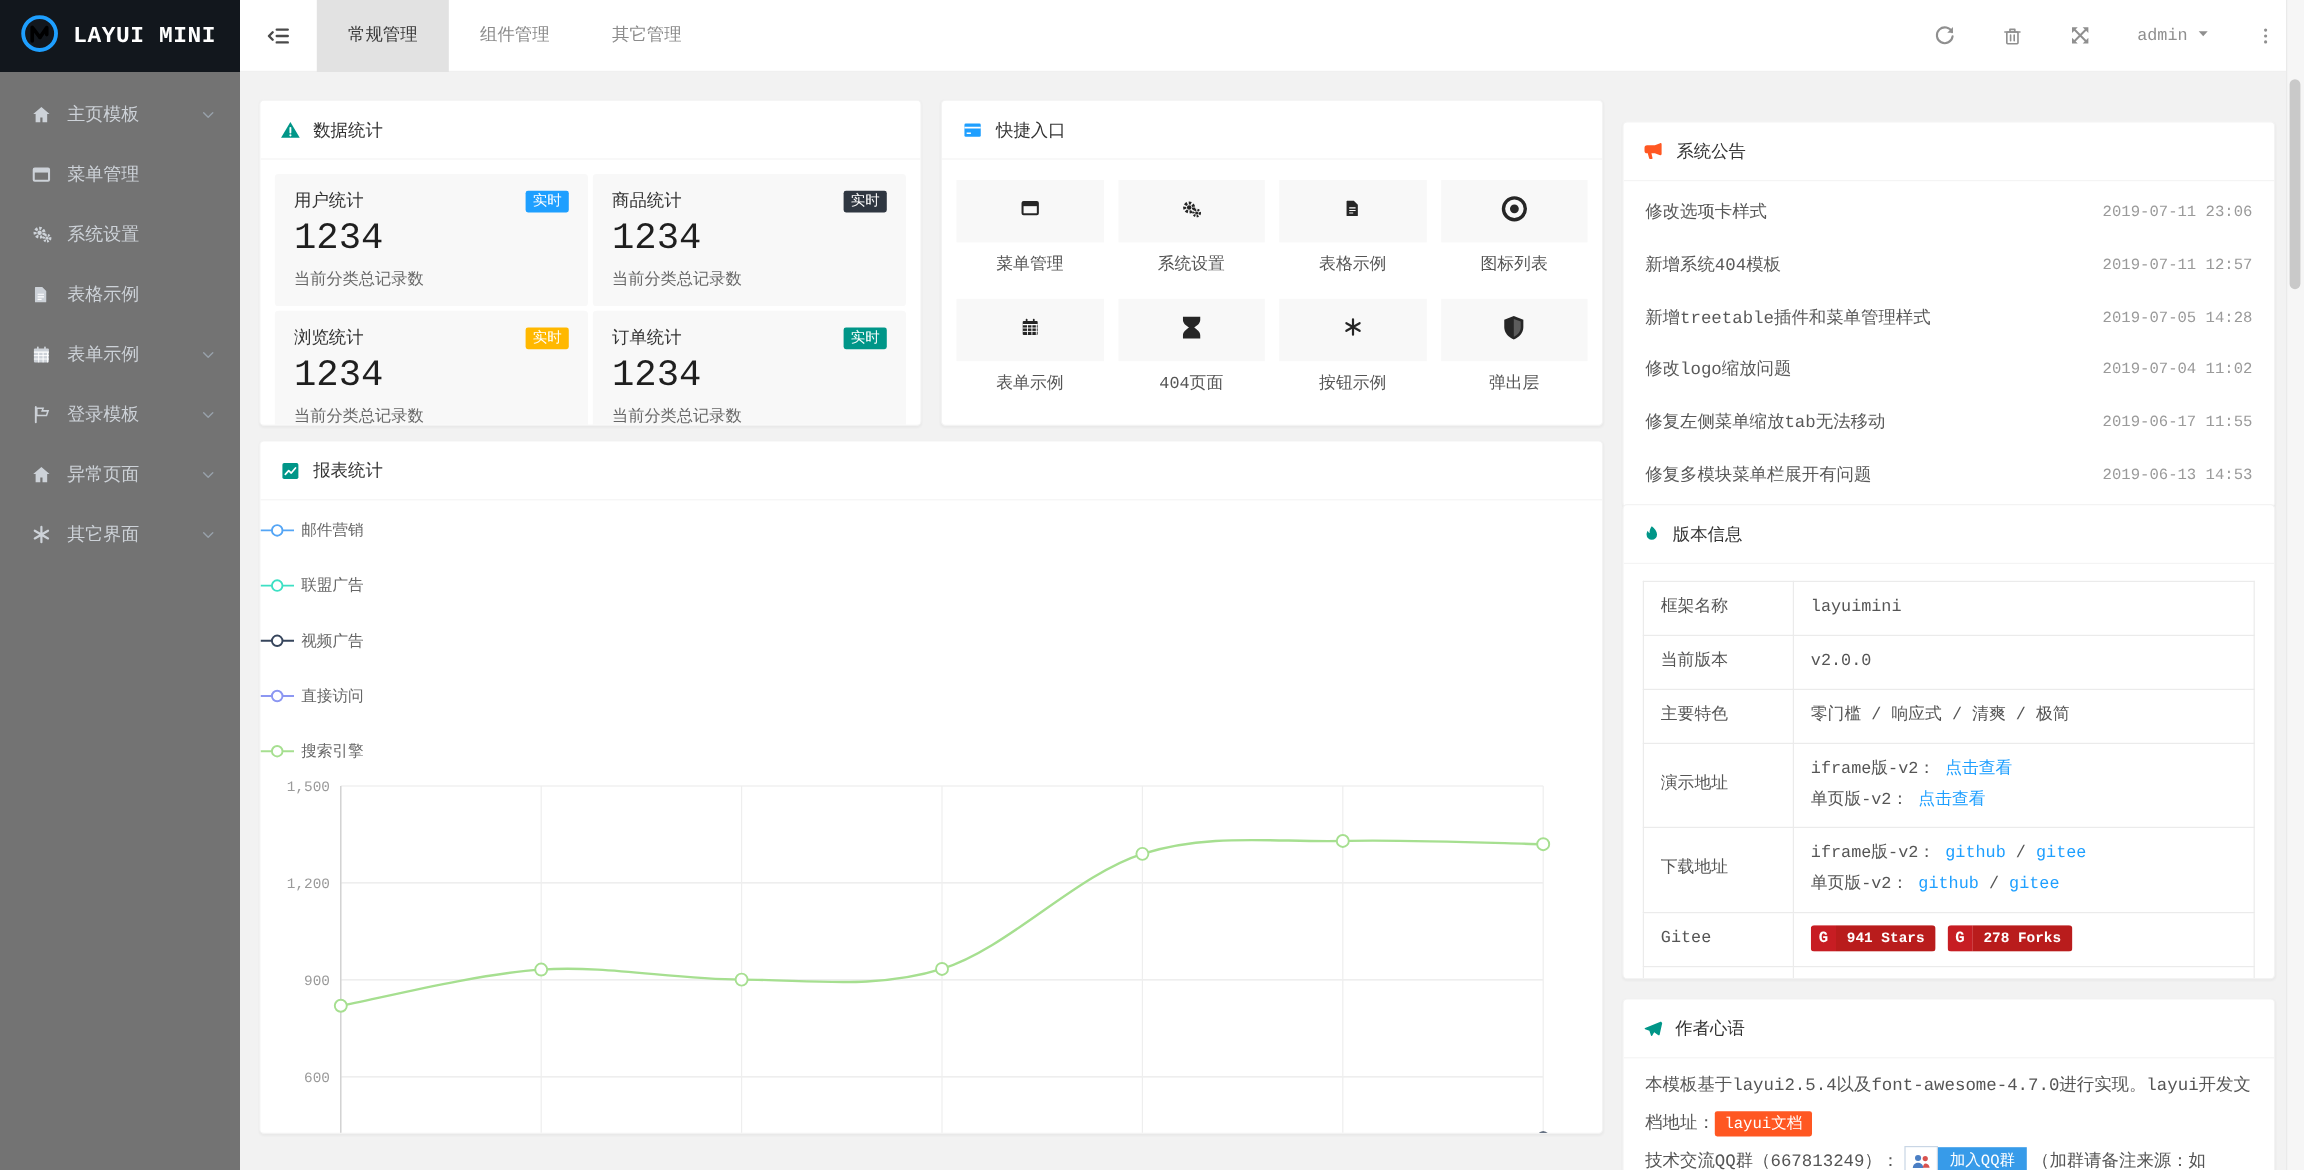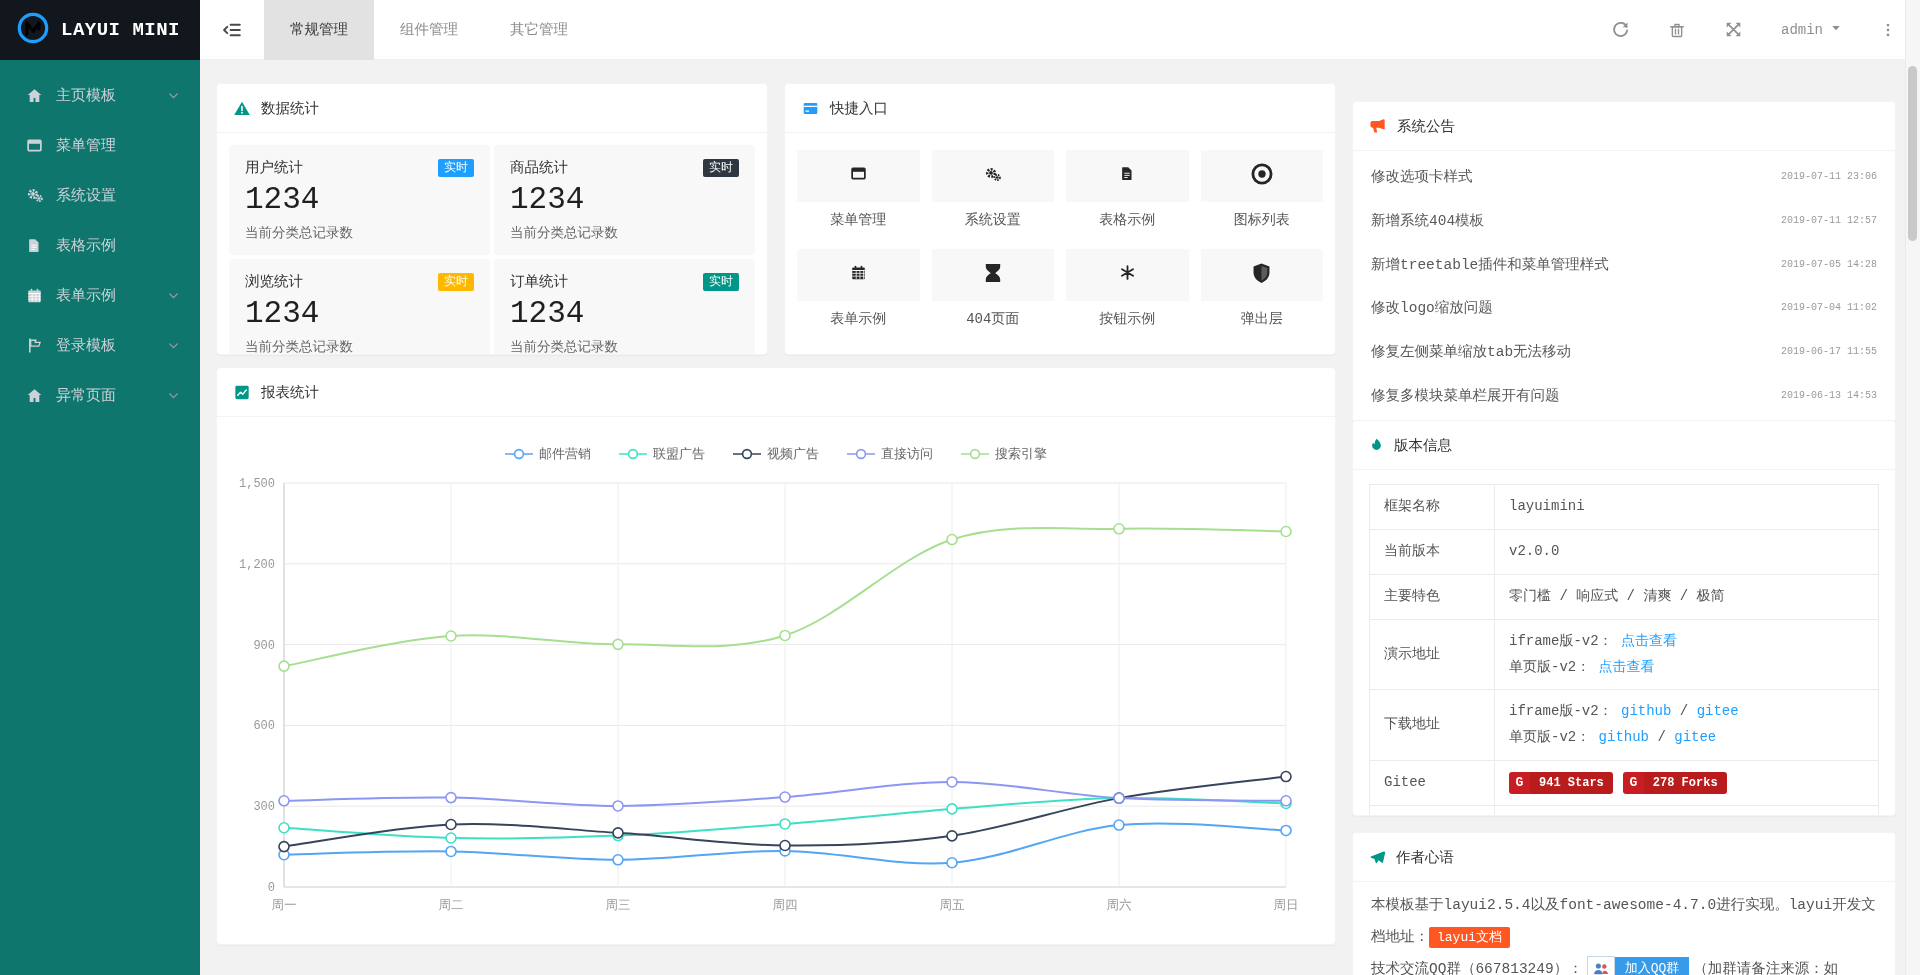--- a/index.html
+++ b/index.html
@@ -13,21 +13,21 @@
           display:flex;align-items:center;border-bottom:1px solid #f0f0f0;box-sizing:border-box;}
   .fold{width:64px;height:60px;display:flex;align-items:center;justify-content:center;color:#4a4a4a;cursor:pointer;}
   .tab-bar{display:flex;height:60px;}
   .tab{padding:0 26px;line-height:60px;font-size:14.5px;color:#8b8b8b;cursor:pointer;white-space:nowrap;}
   .tab.active{background:#e2e2e2;color:#3a3a3a;}
   .header-right{margin-left:auto;display:flex;align-items:center;gap:38px;padding-right:24px;color:#8f8f8f;}
   .tool{display:flex;align-items:center;justify-content:center;cursor:pointer;color:#8f8f8f;}
   .admin-wrap{display:flex;align-items:center;gap:7px;cursor:pointer;}
   .admin-name{font-size:14px;color:#8f8f8f;}
   
-  .sidebar{position:absolute;left:0;top:60px;width:200px;bottom:0;background:#0f766e;padding-top:10px;box-sizing:border-box;}
+  .sidebar{position:absolute;left:0;top:60px;width:200px;bottom:0;background:#737373;padding-top:10px;box-sizing:border-box;}
   .side-item{height:50px;display:flex;align-items:center;padding:0 20px 0 26px;color:#cdd2d8;font-size:15px;cursor:pointer;}
   .side-item .s-icon{width:20px;height:20px;margin-right:10px;display:flex;align-items:center;color:#cdd2d8;}
   .side-item .s-label{flex:1;}
   .side-item .s-arrow{color:#98a1aa;display:flex;}
   
   .main{position:absolute;left:200px;top:60px;right:0;bottom:0;}
   .card{position:absolute;background:#fff;border:1px solid #f3f3f3;border-radius:4px;
         box-shadow:0 1px 2px rgba(0,0,0,.04);box-sizing:border-box;overflow:hidden;}
   .card-h{height:48px;display:flex;align-items:center;padding:0 16px;border-bottom:1px solid #f4f4f4;
           font-size:14.5px;color:#333;}
@@ -47,39 +47,39 @@
   .stat-desc{font-size:13.5px;color:#666;}
   
   .quick{display:grid;grid-template-columns:repeat(4,1fr);gap:20px 12px;padding:17px 12px;}
   .q-item{text-align:center;cursor:pointer;}
   .q-box{height:52px;background:#f8f8f8;display:flex;align-items:center;justify-content:center;color:#262626;}
   .q-label{margin-top:9px;font-size:14px;color:#555;}
   
   .ann-body{display:flex;flex-direction:column;justify-content:space-around;height:262px;padding:4px 18px;}
   .ann-row{display:flex;justify-content:space-between;align-items:center;cursor:pointer;}
   .ann-title{font-size:14.5px;color:#595959;}
-  .ann-time{font-size:10px;color:#9a9a9a;}
+  .ann-time{font-size:13px;color:#9a9a9a;}
   
   .vtable{width:calc(100% - 32px);margin:14px 16px;border-collapse:collapse;font-size:14px;color:#555;}
   .vtable td{border:1px solid #ebebeb;padding:9px 14px;line-height:1.85;margin-top:20px;}
   .vtable td.lbl{width:96px;}
   .vtable a{color:#1E9FFF;text-decoration:none;cursor:pointer;}
   .gbadge{display:inline-flex;align-items:stretch;border-radius:3px;overflow:hidden;font-size:12px;
           font-weight:bold;margin-right:10px;vertical-align:middle;cursor:pointer;line-height:1;}
   .gbadge .g{background:#c71d23;color:#fff;display:flex;align-items:center;justify-content:center;
              width:21px;font-size:13px;font-weight:bold;}
   .gbadge .t{background:#b91c1c;color:#fff;padding:5px 9px;display:flex;align-items:center;}
   
   .author-body{padding:8px 18px;font-size:14.5px;color:#555;line-height:2.2;}
   .layui-doc{background:#FF5722;color:#fff;padding:3px 8px;border-radius:2px;font-size:13px;cursor:pointer;}
   .qq-join{display:inline-flex;align-items:center;vertical-align:middle;margin:0 4px;cursor:pointer;}
   .qq-img{width:26px;height:24px;background:#fff;border:1px solid #c9d6e5;display:flex;align-items:center;justify-content:center;}
   .qq-btn{background:#379BE9;color:#fff;font-size:13px;padding:4px 10px;line-height:1.2;}
   
-  .legend{display:flex;justify-content:center;gap:28px;margin-top:28px;}
+  .legend{display:flex;justify-content:center;gap:28px;margin-top:16px;flex-direction:column;}
   .leg-item{display:flex;align-items:center;gap:6px;font-size:13px;color:#666;cursor:pointer;}
   
   .scrollbar{position:absolute;right:0;top:0;width:15px;height:975px;background:#f6f6f6;border-left:1px solid #eaeaea;box-sizing:border-box;}
   .scrollbar .thumb{position:absolute;left:2px;width:9px;border-radius:5px;background:#c9c9c9;top:66px;height:175px;}
 </style>
 </head>
 <body>
 
 <div class="app">
 
@@ -218,20 +218,35 @@
           </svg>
         </span>
       </div>
       <div class="side-item">
         <span class="s-icon">
           <svg width="17" height="17" viewBox="0 0 24 24" fill="currentColor">
             <path d="M12 3L2.4 11.4h2.8V21h5.5v-5.6h2.6V21h5.5v-9.6h2.8z"></path>
           </svg>
         </span>
         <span class="s-label">异常页面</span>
+        <span class="s-arrow">
+          <svg width="13" height="13" viewBox="0 0 24 24">
+            <path d="M5 9l7 7 7-7" stroke="currentColor" fill="none" stroke-linecap="round" stroke-linejoin="round" stroke-width="2.2"></path>
+          </svg>
+        </span>
+      </div>
+      <div class="side-item">
+        <span class="s-icon">
+          <svg width="17" height="17" viewBox="0 0 24 24">
+            <g stroke="currentColor" fill="none" stroke-linecap="round" stroke-linejoin="round" stroke-width="2.6">
+              <path d="M12 3v18M4.2 7.5l15.6 9M19.8 7.5l-15.6 9"></path>
+            </g>
+          </svg>
+        </span>
+        <span class="s-label">其它界面</span>
         <span class="s-arrow">
           <svg width="13" height="13" viewBox="0 0 24 24">
             <path d="M5 9l7 7 7-7" stroke="currentColor" fill="none" stroke-linecap="round" stroke-linejoin="round" stroke-width="2.2"></path>
           </svg>
         </span>
       </div>
     </div>
 
   <div class="main">
 

